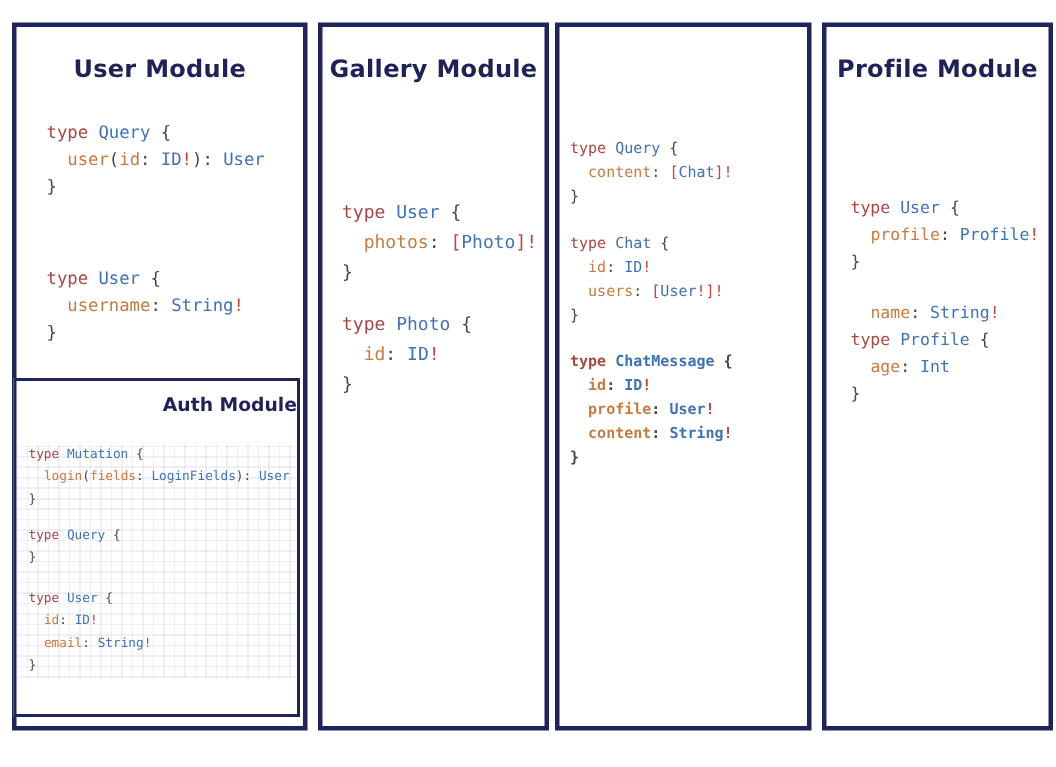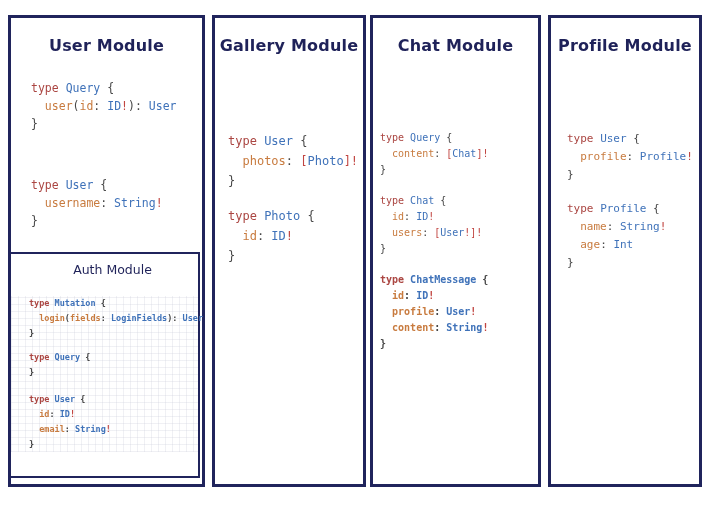--- a/index.html
+++ b/index.html
@@ -43,29 +43,28 @@
   .tok-t{color:var(--type-blue);}
   .tok-f{color:var(--field-orange);}
   .tok-p{color:var(--punct-gray);}
   .tok-b{color:var(--bang-red);}
   .auth-panel{
     position:absolute;left:-2px;top:234px;width:191px;height:226px;
     box-sizing:border-box;background:#ffffff;
     border:2px solid var(--border-navy);
   }
   .auth-title{
-    margin-top:8px;text-align:center;font-weight:400;
+    margin-top:8px;text-align:right;font-weight:700;
     font-size:12.5px;line-height:16px;color:var(--title-navy);padding-left:16px;
   }
   .code-auth{
-    font-size:8.5px;line-height:15px;padding-left:18px;
+    font-size:8.5px;line-height:15px;padding-left:8px;
     background-image:
       repeating-linear-gradient(0deg, rgba(200,202,216,.28) 0 1px, transparent 1px 7px),
       repeating-linear-gradient(90deg, rgba(200,202,216,.28) 0 1px, transparent 1px 7px);
-    font-weight: bold;
   }
 </style>
 </head>
 <body>
 
 <div class="canvas">
 
   <div class="panel panel-1">
     <div class="panel-title">User Module</div>
     <div class="code-area code-1">
@@ -112,21 +111,20 @@
         </div>
         <div class="code-block" style="margin-top: 15px;">
           <div class="code-line"><span class="tok-k">type </span><span class="tok-t">Photo </span><span class="tok-p">{</span></div>
           <div class="code-line"><span class="tok-p">  </span><span class="tok-f">id</span><span class="tok-p">: </span><span class="tok-t">ID</span><span class="tok-b">!</span></div>
           <div class="code-line"><span class="tok-p">}</span></div>
         </div>
       </div>
   </div>
 
   <div class="panel panel-3">
-    <div class="panel-title">Chat Module</div>
     <div class="code-area code-3">
         <div class="code-block" style="margin-top: 74px;">
           <div class="code-line"><span class="tok-k">type </span><span class="tok-t">Query </span><span class="tok-p">{</span></div>
           <div class="code-line"><span class="tok-p">  </span><span class="tok-f">content</span><span class="tok-p">: </span><span class="tok-b">[</span><span class="tok-t">Chat</span><span class="tok-b">]!</span></div>
           <div class="code-line"><span class="tok-p">}</span></div>
         </div>
         <div class="code-block" style="margin-top: 15px;">
           <div class="code-line"><span class="tok-k">type </span><span class="tok-t">Chat </span><span class="tok-p">{</span></div>
           <div class="code-line"><span class="tok-p">  </span><span class="tok-f">id</span><span class="tok-p">: </span><span class="tok-t">ID</span><span class="tok-b">!</span></div>
           <div class="code-line"><span class="tok-p">  </span><span class="tok-f">users</span><span class="tok-p">: </span><span class="tok-b">[</span><span class="tok-t">User</span><span class="tok-b">!]!</span></div>
@@ -144,21 +142,21 @@
 
   <div class="panel panel-4">
     <div class="panel-title">Profile Module</div>
     <div class="code-area code-4">
         <div class="code-block" style="margin-top: 74px;">
           <div class="code-line"><span class="tok-k">type </span><span class="tok-t">User </span><span class="tok-p">{</span></div>
           <div class="code-line"><span class="tok-p">  </span><span class="tok-f">profile</span><span class="tok-p">: </span><span class="tok-t">Profile</span><span class="tok-b">!</span></div>
           <div class="code-line"><span class="tok-p">}</span></div>
         </div>
         <div class="code-block" style="margin-top: 16px;">
+          <div class="code-line"><span class="tok-p">  </span><span class="tok-f">name</span><span class="tok-p">: </span><span class="tok-t">String</span><span class="tok-b">!</span></div>
           <div class="code-line"><span class="tok-k">type </span><span class="tok-t">Profile </span><span class="tok-p">{</span></div>
-          <div class="code-line"><span class="tok-p">  </span><span class="tok-f">name</span><span class="tok-p">: </span><span class="tok-t">String</span><span class="tok-b">!</span></div>
           <div class="code-line"><span class="tok-p">  </span><span class="tok-f">age</span><span class="tok-p">: </span><span class="tok-t">Int</span></div>
           <div class="code-line"><span class="tok-p">}</span></div>
         </div>
       </div>
   </div>
 
 </div>
 
 </body></html>

